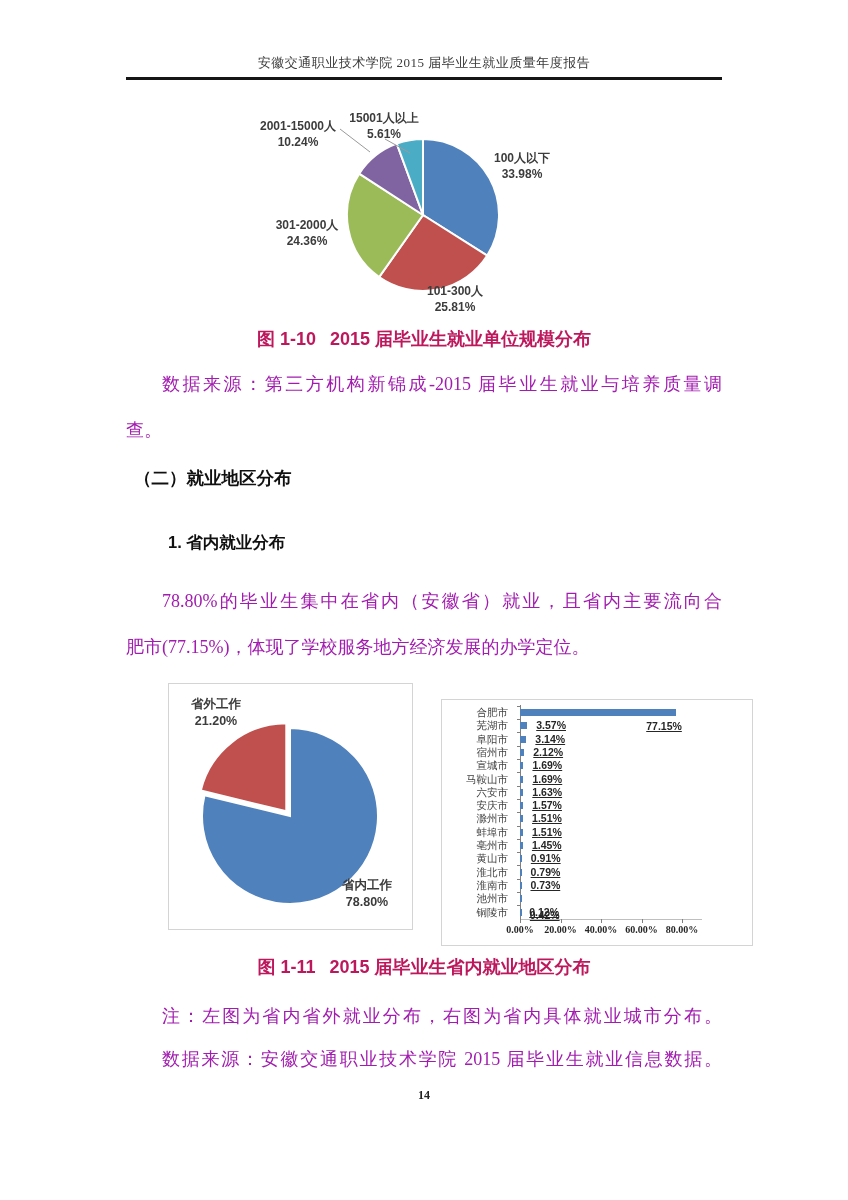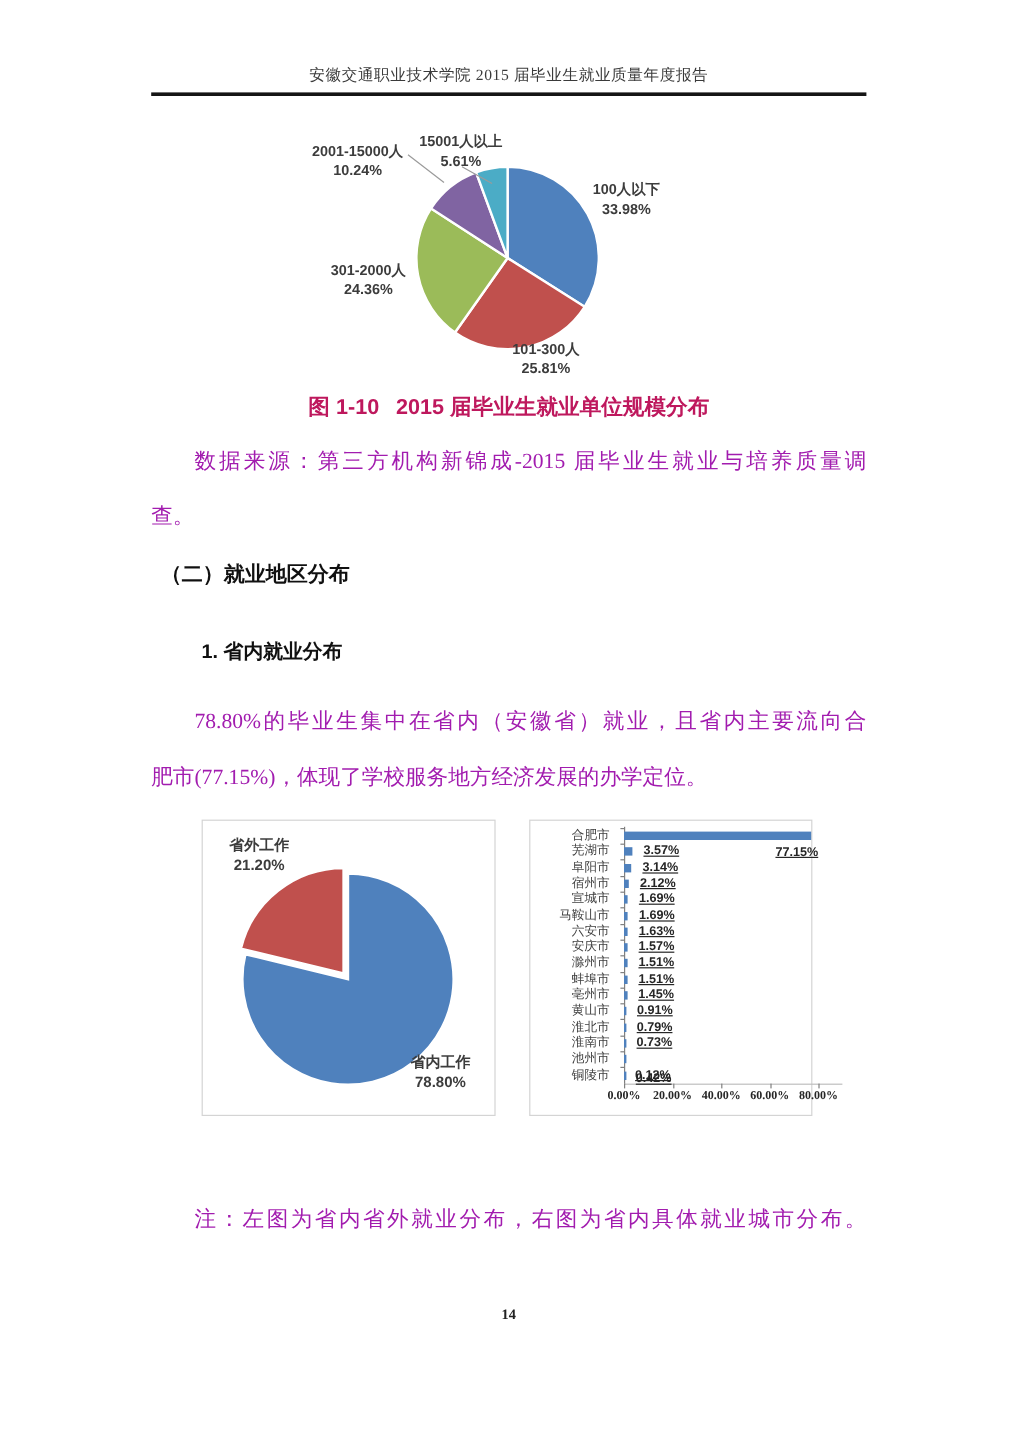--- a/index.html
+++ b/index.html
@@ -33,21 +33,21 @@
       font-weight:700;font-size:17.5px;color:#101010;}
   .h3{position:absolute;top:532px;left:168px;font-family:"Liberation Sans",sans-serif;
       font-weight:700;font-size:16.5px;color:#101010;}
   .para2{top:578px;}
   .note{top:996px;line-height:40px;}
   .src11{top:1039px;line-height:40px;}
   
   .charts{position:absolute;top:683px;left:126px;width:596px;height:247px;}
   .chart-box{position:absolute;top:0;height:247px;border:1px solid #d4d4d4;background:#fff;box-sizing:border-box;}
   .box-left{left:42px;width:245px;}
-  .box-right{left:315px;width:236px;}
+  .box-right{left:315px;width:312px;margin-top:16px;}
   .f11-out{left:2px;top:12px;width:90px;font-size:12.5px;line-height:17px;}
   .f11-in{left:152px;top:193px;width:92px;font-size:12.5px;line-height:17px;}
   
   .bar-row-label{position:absolute;left:0;width:66px;text-align:right;
       font-family:"Liberation Sans",sans-serif;font-size:10.5px;color:#3f3f3f;line-height:13px;}
   .bar-rect{position:absolute;background:#4F81BD;height:7px;}
   .bar-val{position:absolute;font-family:"Liberation Sans",sans-serif;font-weight:700;
       font-size:10.5px;color:#262626;line-height:13px;white-space:nowrap;text-decoration:underline;}
   .axis-y{position:absolute;left:78px;top:5px;width:1px;height:215px;background:#808080;}
   .axis-x{position:absolute;left:78px;top:219px;height:1px;background:#bfbfbf;}
@@ -213,17 +213,21 @@
         <div class="tick" style="left: 159px;"></div>
         <div class="tick-lab" style="left: 137px;">40.00%</div>
         <div class="tick" style="left: 199.5px;"></div>
         <div class="tick-lab" style="left: 177.5px;">60.00%</div>
         <div class="tick" style="left: 240px;"></div>
         <div class="tick-lab" style="left: 218px;">80.00%</div>
       </div>
 
   </div>
 
+  <div class="cap cap11">
+    <span class="pfx">图 1-11</span><span>2015 届毕业生省内就业地区分布</span>
+  </div>
 
   <div class="para note stretch ind">注：左图为省内省外就业分布，右图为省内具体就业城市分布。</div>
+  <div class="para src11 stretch ind">数据来源：安徽交通职业技术学院 2015 届毕业生就业信息数据。</div>
 
   <div class="pageno">14</div>
 </div>
 
 </body></html>

